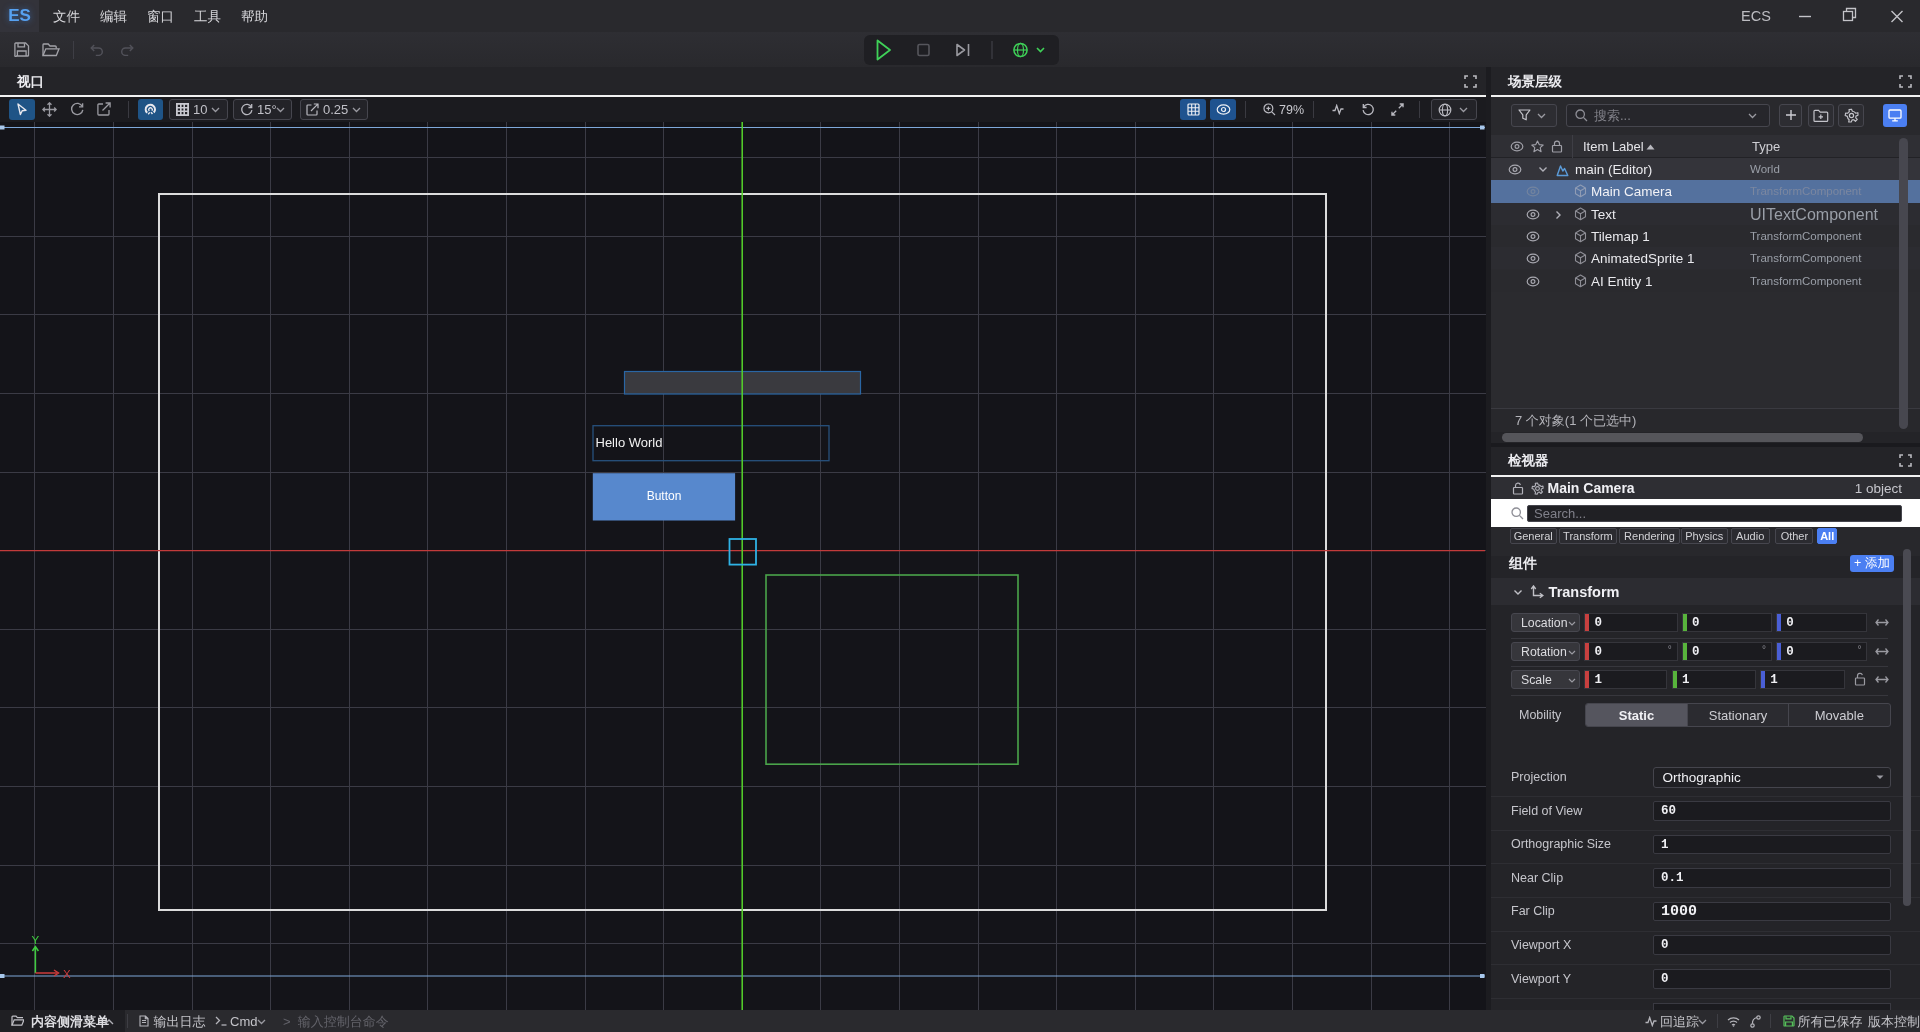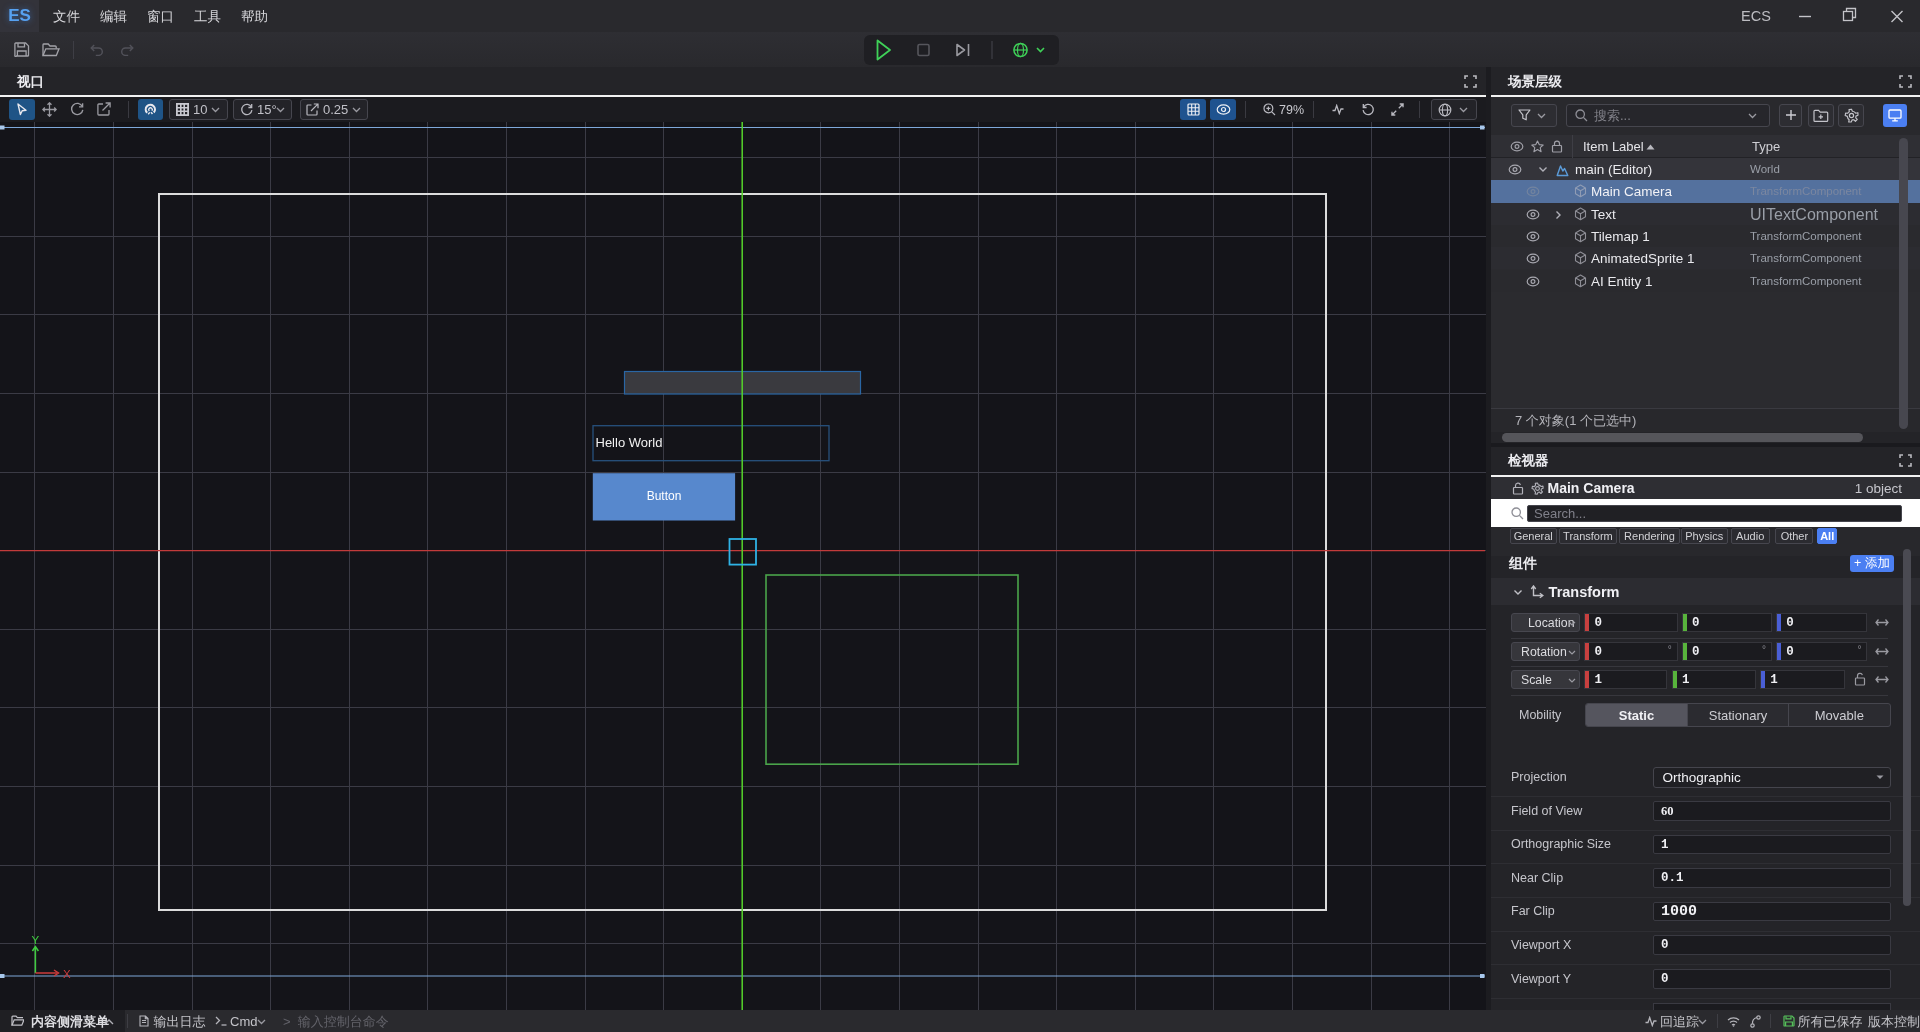--- a/index.html
+++ b/index.html
@@ -451,21 +451,21 @@
           <path d="M 1.5 1.5 L 5 5 L 8.5 1.5" fill="none" stroke="#c0c0c6" stroke-width="1.4"></path>
         </svg>
       <svg class="abs" style="left:39px;top:6.5px;" width="14" height="14" viewBox="0 0 14 14">
         <path d="M 3.5 1.8 L 3.5 10.5 L 12.2 10.5" fill="none" stroke="#c0c0c6" stroke-width="1.4"></path>
         <path d="M 1.3 4 L 3.5 1 L 5.7 4 M 9.8 8.3 L 12.8 10.5 L 9.8 12.7" fill="none" stroke="#c0c0c6" stroke-width="1.4"></path>
       </svg>
       <div class="abs" style="left:57.6px;top:0;height:27px;line-height:28px;font-size:14.5px;font-weight:bold;color:#f0f0f4;">Transform</div>
     </div>
 
     <div class="abs" style="left:20px;top:166.2px;width:69.4px;height:19.2px;background:#36363b;border:1px solid #47474f;border-radius:3px;">
-      <div class="abs" style="left:9px;top:0;height:29px;line-height:18px;font-size:12.3px;color:#dcdce0;margin-left:7px;">Location</div>
+      <div class="abs" style="left:9px;top:0;height:29px;line-height:18px;font-size:12.3px;color:#dcdce0;">Location</div>
       <svg class="abs" style="left:56px;top:7px;" width="8" height="5" viewBox="0 0 8 5">
           <path d="M 1 1 L 4 4 L 7 1" fill="none" stroke="#9a9aa1" stroke-width="1.2"></path>
         </svg>
     </div>
     <div class="abs" style="left:93.4px;top:166.2px;width:93.4px;height:19.2px;background:#1b1b1f;border:1px solid #35353b;">
         <div class="abs" style="left:0;top:0;width:3.6px;height:17.2px;background:#c8403f;"></div>
         <div class="abs" style="left:9px;top:0;height:17px;line-height:18px;font-size:12.5px;font-weight:bold;color:#f0f0f4;font-family:'Liberation Mono',monospace;">0</div>
       </div>
     <div class="abs" style="left:191px;top:166.2px;width:90px;height:19.2px;background:#1b1b1f;border:1px solid #35353b;">
         <div class="abs" style="left:0;top:0;width:3.6px;height:17.2px;background:#58b43c;"></div>
@@ -544,21 +544,21 @@
 
     <div id="camrows" class="abs" style="left:0;top:312.2px;width:429px;height:250.8px;overflow:hidden;">
 <div class="abs" style="left:20px;top:5.4px;height:24.6px;line-height:25px;font-size:12.5px;color:#c6c6cc;">Projection</div>
 <div class="abs" style="left:162px;top:7.9px;width:238.3px;height:20.5px;background:#202024;border:1px solid #45454d;border-radius:3px;"></div>
 <div class="abs" style="left:171.6px;top:7.9px;height:20.5px;line-height:21px;font-size:13.5px;color:#f0f0f4;">Orthographic</div>
 <svg class="abs" style="left:385px;top:15.9px;" width="8" height="5" viewBox="0 0 8 5">
           <path d="M 0.5 0.5 L 4 4 L 7.5 0.5" fill="#9a9aa1"></path>
         </svg>
 <div class="abs" style="left:20px;top:39.4px;height:24.6px;line-height:25px;font-size:12.5px;color:#c6c6cc;">Field of View</div>
 <div class="abs" style="left:162px;top:41.9px;width:238.3px;height:19.6px;background:#1b1b1f;border:1px solid #3a3a42;border-radius:2px;"></div>
-<div class="abs" style="left:170px;top:41.9px;height:19.6px;line-height:20px;font-size:12.5px;font-weight:bold;color:#f0f0f4;font-family:Liberation Serif, serif;">60</div>
+<div class="abs" style="left:170px;top:41.9px;height:19.6px;line-height:20px;font-size:12.5px;font-weight:bold;color:#f0f0f4;font-family:Liberation Mono, monospace;">60</div>
 <div class="abs" style="left:20px;top:73.0px;height:24.6px;line-height:25px;font-size:12.5px;color:#c6c6cc;">Orthographic Size</div>
 <div class="abs" style="left:162px;top:75.5px;width:238.3px;height:19.6px;background:#1b1b1f;border:1px solid #3a3a42;border-radius:2px;"></div>
 <div class="abs" style="left:170px;top:75.5px;height:19.6px;line-height:20px;font-size:12.5px;font-weight:bold;color:#f0f0f4;font-family:'Liberation Mono',monospace;">1</div>
 <div class="abs" style="left:20px;top:106.6px;height:24.6px;line-height:25px;font-size:12.5px;color:#c6c6cc;">Near Clip</div>
 <div class="abs" style="left:162px;top:109.1px;width:238.3px;height:19.6px;background:#1b1b1f;border:1px solid #3a3a42;border-radius:2px;"></div>
 <div class="abs" style="left:170px;top:109.1px;height:19.6px;line-height:20px;font-size:12.5px;font-weight:bold;color:#f0f0f4;font-family:'Liberation Mono',monospace;">0.1</div>
 <div class="abs" style="left:20px;top:140.2px;height:24.6px;line-height:25px;font-size:12.5px;color:#c6c6cc;">Far Clip</div>
 <div class="abs" style="left:162px;top:142.7px;width:238.3px;height:19.6px;background:#1b1b1f;border:1px solid #3a3a42;border-radius:2px;"></div>
 <div class="abs" style="left:170px;top:142.7px;height:19.6px;line-height:20px;font-size:15px;font-weight:bold;color:#f0f0f4;font-family:'Liberation Mono',monospace;">1000</div>
 <div class="abs" style="left:20px;top:173.8px;height:24.6px;line-height:25px;font-size:12.5px;color:#c6c6cc;">Viewport X</div>

